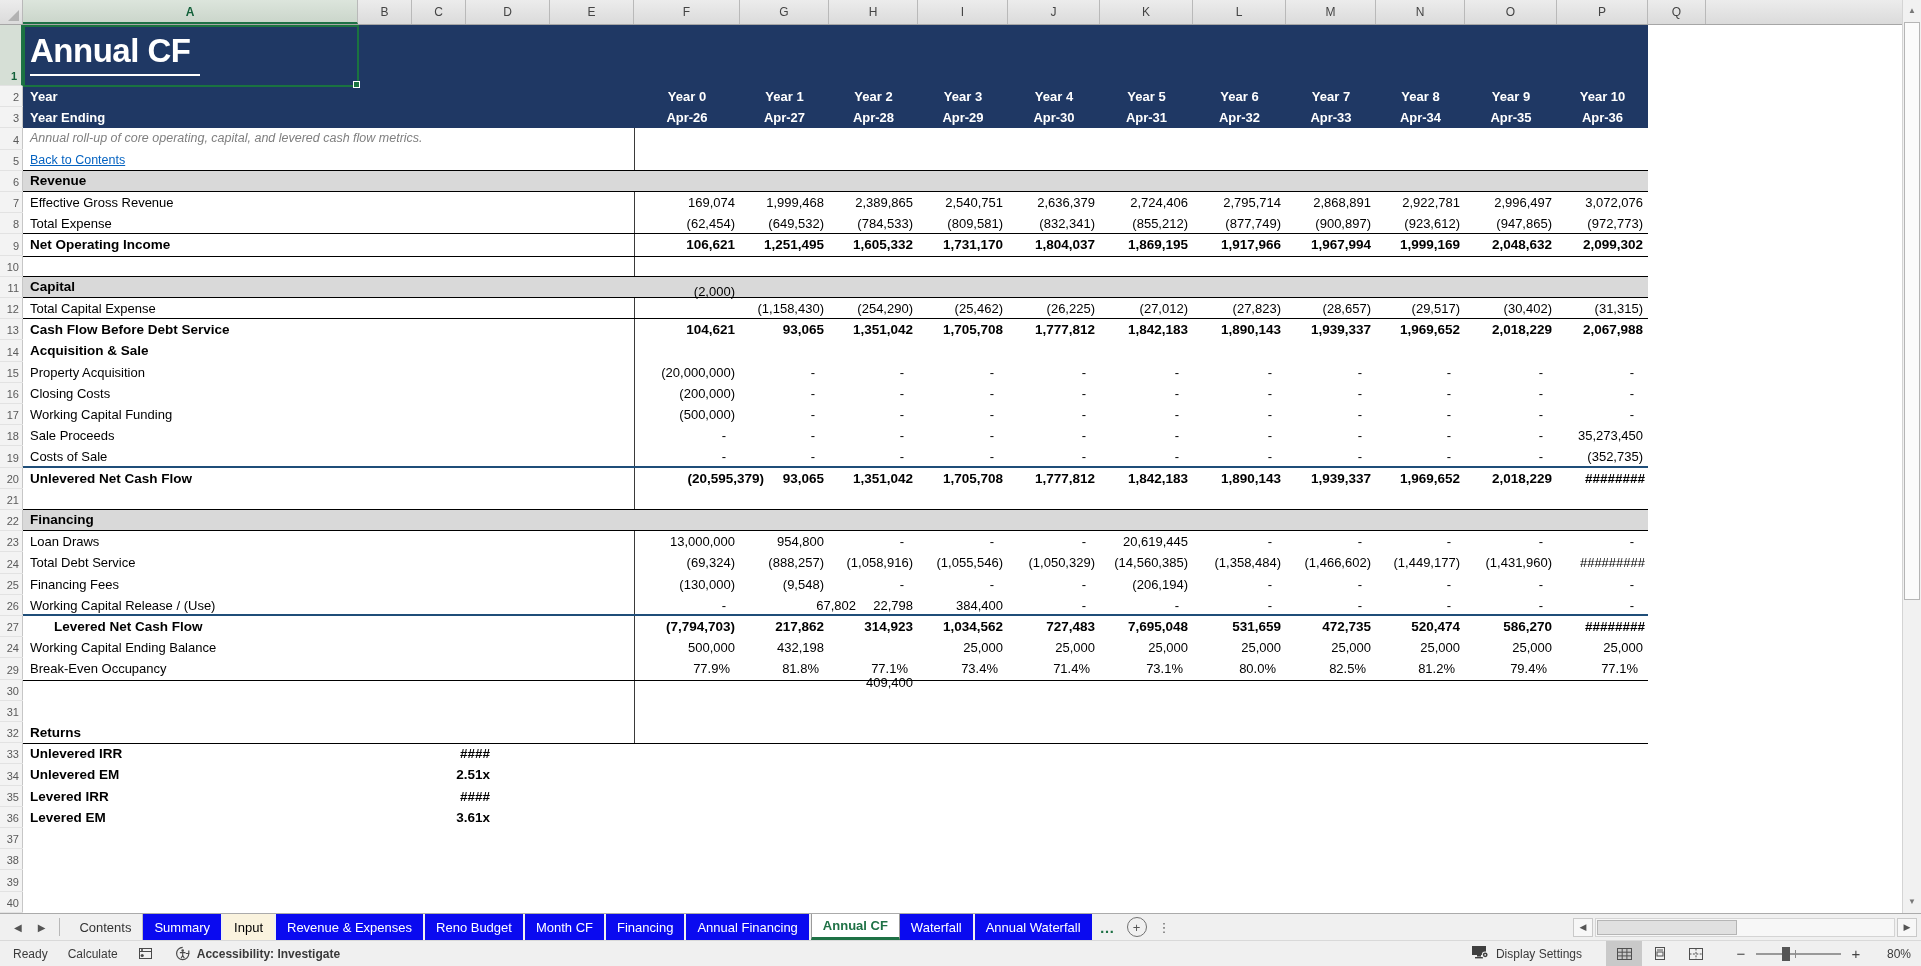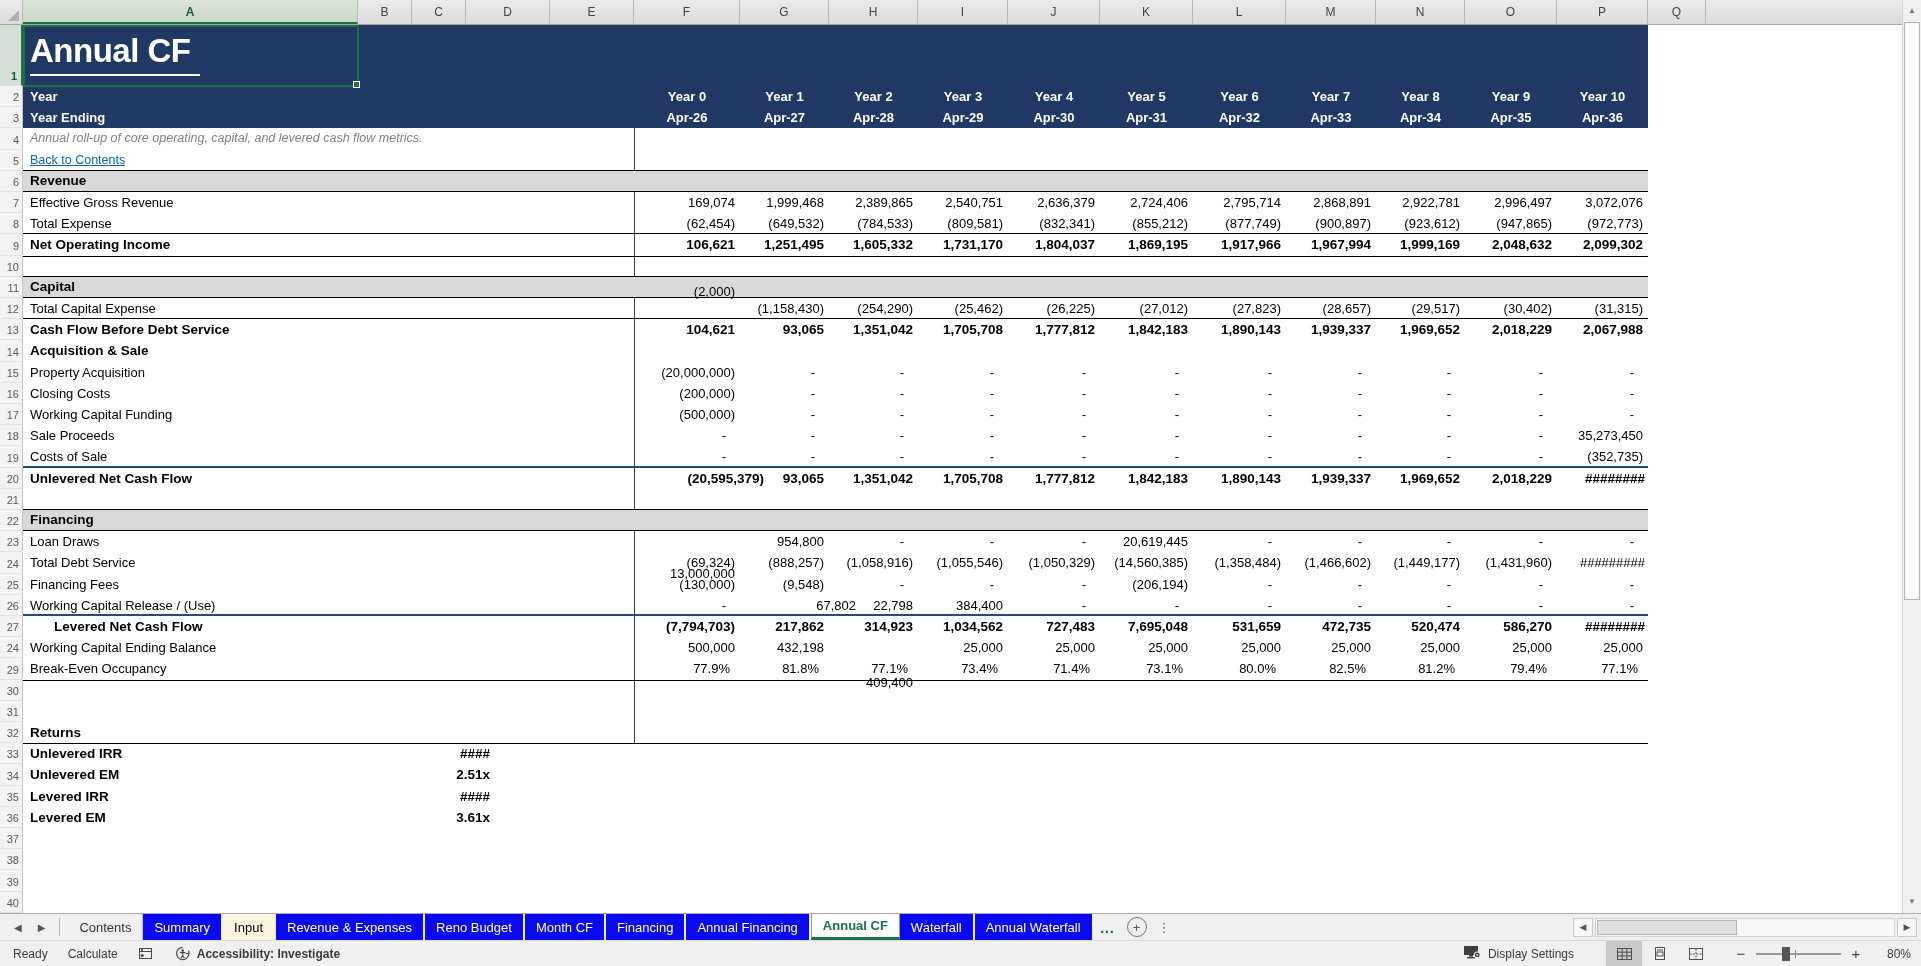--- a/index.html
+++ b/index.html
@@ -81,21 +81,21 @@
   .hs-thumb{position:absolute;left:1px;top:1px;width:140px;height:15px;background:#E0E0E0;border:1px solid #B5B5B5;box-sizing:border-box;}
 
   
   .statusbar{position:absolute;left:0;top:940px;width:1921px;height:26px;background:#F0F0F0;
       border-top:1px solid #D9D9D9;box-sizing:border-box;display:flex;align-items:center;font-size:12px;color:#3A3A3A;}
   .sb-item{margin-left:20px;white-space:nowrap;cursor:default;}
   .sb-item.first{margin-left:13px;}
   .sb-bold{font-weight:bold;}
   .sb-icon{margin-left:20px;display:flex;align-items:center;}
   .status-right{margin-left:auto;display:flex;align-items:center;height:100%;}
-  .sb-display{display:flex;align-items:center;gap:6px;margin-right:32px;cursor:pointer;}
+  .sb-display{display:flex;align-items:center;gap:6px;margin-right:24px;cursor:pointer;}
   .view-btn{width:36px;height:26px;display:flex;align-items:center;justify-content:center;cursor:pointer;box-sizing:border-box;}
   .view-btn.selected{background:#C9C9C9;}
   .zoom-group{display:flex;align-items:center;margin-left:18px;margin-right:8px;}
   .zoom-minus,.zoom-plus{font-size:15px;color:#444;width:18px;text-align:center;cursor:pointer;}
   .zoom-slider{position:relative;width:85px;height:16px;margin:0 6px;cursor:pointer;}
   .zs-track{position:absolute;left:0;top:7px;width:85px;height:2px;background:#999;}
   .zs-tick{position:absolute;left:39px;top:4px;width:1px;height:8px;background:#8a8a8a;}
   .zs-thumb{position:absolute;left:26px;top:1px;width:8px;height:14px;background:#555;}
   .zoom-label{width:38px;text-align:right;margin-right:10px;cursor:pointer;}
 </style>
@@ -346,21 +346,21 @@
         <div class="cell bold" style="left: 1077px; width: 93px; top: 442.6px;">1,842,183</div>
         <div class="cell bold" style="left: 1170px; width: 93px; top: 442.6px;">1,890,143</div>
         <div class="cell bold" style="left: 1263px; width: 90px; top: 442.6px;">1,939,337</div>
         <div class="cell bold" style="left: 1353px; width: 89px; top: 442.6px;">1,969,652</div>
         <div class="cell bold" style="left: 1442px; width: 92px; top: 442.6px;">2,018,229</div>
         <div class="cell bold hash" style="left: 1534px; width: 91px; top: 442.6px;">########</div>
         <div class="band" style="top: 484px;">
           <div class="band-label">Financing</div>
         </div>
         <div class="row-label" style="top: 506.2px;">Loan Draws</div>
-        <div class="cell" style="left: 611px; width: 106px; top: 506.2px; margin-top: 32px;">13,000,000</div>
+        <div class="cell" style="left: 611px; width: 106px; top: 506.2px;">13,000,000</div>
         <div class="cell" style="left: 717px; width: 89px; top: 506.2px;">954,800</div>
         <div class="cell dash" style="left: 806px; width: 89px; top: 506.2px;">-</div>
         <div class="cell dash" style="left: 895px; width: 90px; top: 506.2px;">-</div>
         <div class="cell dash" style="left: 985px; width: 92px; top: 506.2px;">-</div>
         <div class="cell" style="left: 1077px; width: 93px; top: 506.2px;">20,619,445</div>
         <div class="cell dash" style="left: 1170px; width: 93px; top: 506.2px;">-</div>
         <div class="cell dash" style="left: 1263px; width: 90px; top: 506.2px;">-</div>
         <div class="cell dash" style="left: 1353px; width: 89px; top: 506.2px;">-</div>
         <div class="cell dash" style="left: 1442px; width: 92px; top: 506.2px;">-</div>
         <div class="cell dash" style="left: 1534px; width: 91px; top: 506.2px;">-</div>

